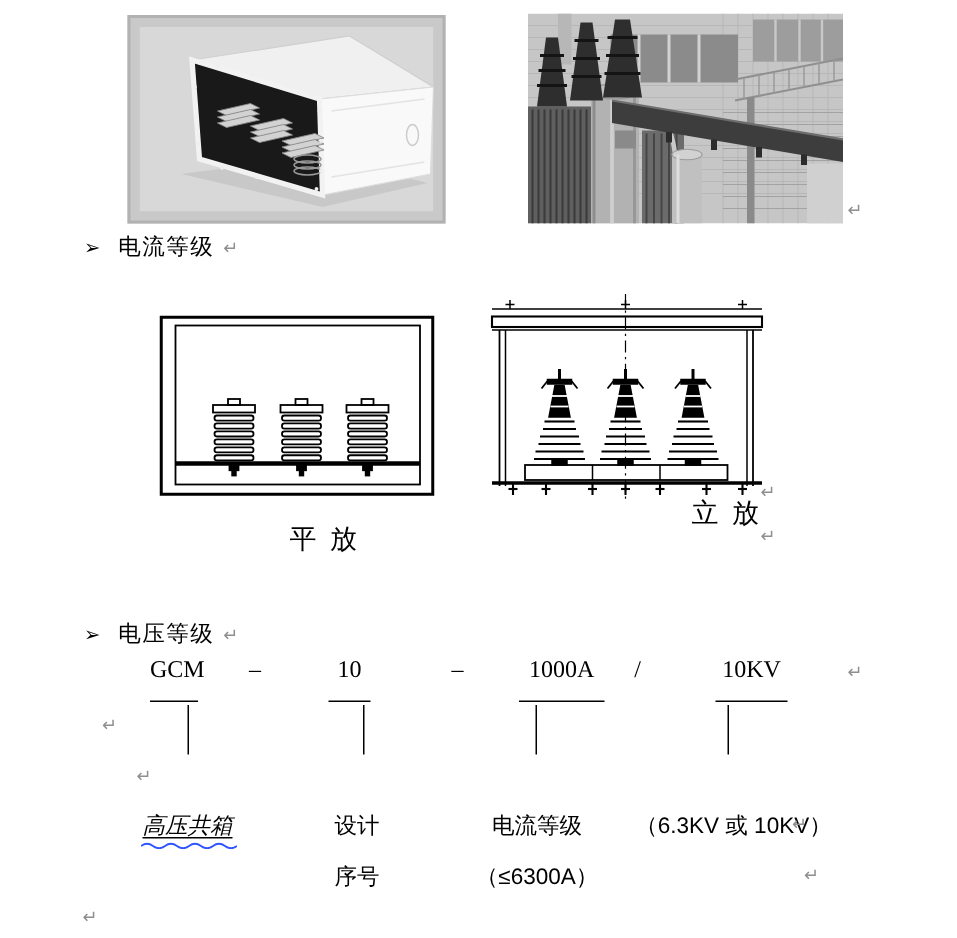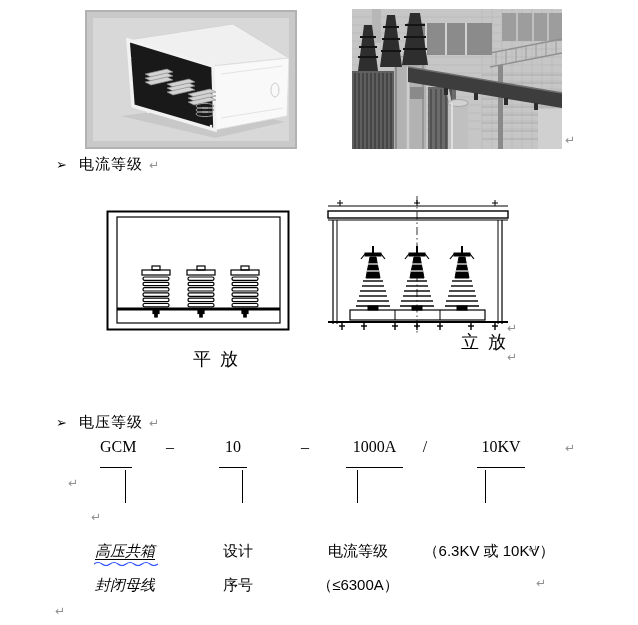--- a/index.html
+++ b/index.html
@@ -384,21 +384,20 @@
 
   <div class="vline" style="left:124.5px;"></div>
   <div class="vline" style="left:241.5px;"></div>
   <div class="vline" style="left:356.5px;"></div>
   <div class="vline" style="left:484.5px;"></div>
   <span class="pmark" style="left:68px;top:477px;">↵</span>
   <span class="pmark" style="left:91px;top:511px;">↵</span>
 
   <div class="legend-col" style="left:125px;font-style:italic;">
     <div><span class="u1">高压共箱</span></div>
-    <div>封闭母线</div>
   </div>
   <svg class="wavy" style="left:94px;top:561px;" width="64" height="5" viewBox="0 0 64 5">
     <path d="M0,3 Q4,0 8,3 T16,3 T24,3 T32,3 T40,3 T48,3 T56,3 T64,3" fill="none" stroke="#2f54ff" stroke-width="1.2"></path>
   </svg>
 
   <div class="legend-col" style="left:238px;">
     <div>设计</div>
     <div>序号</div>
   </div>
 

